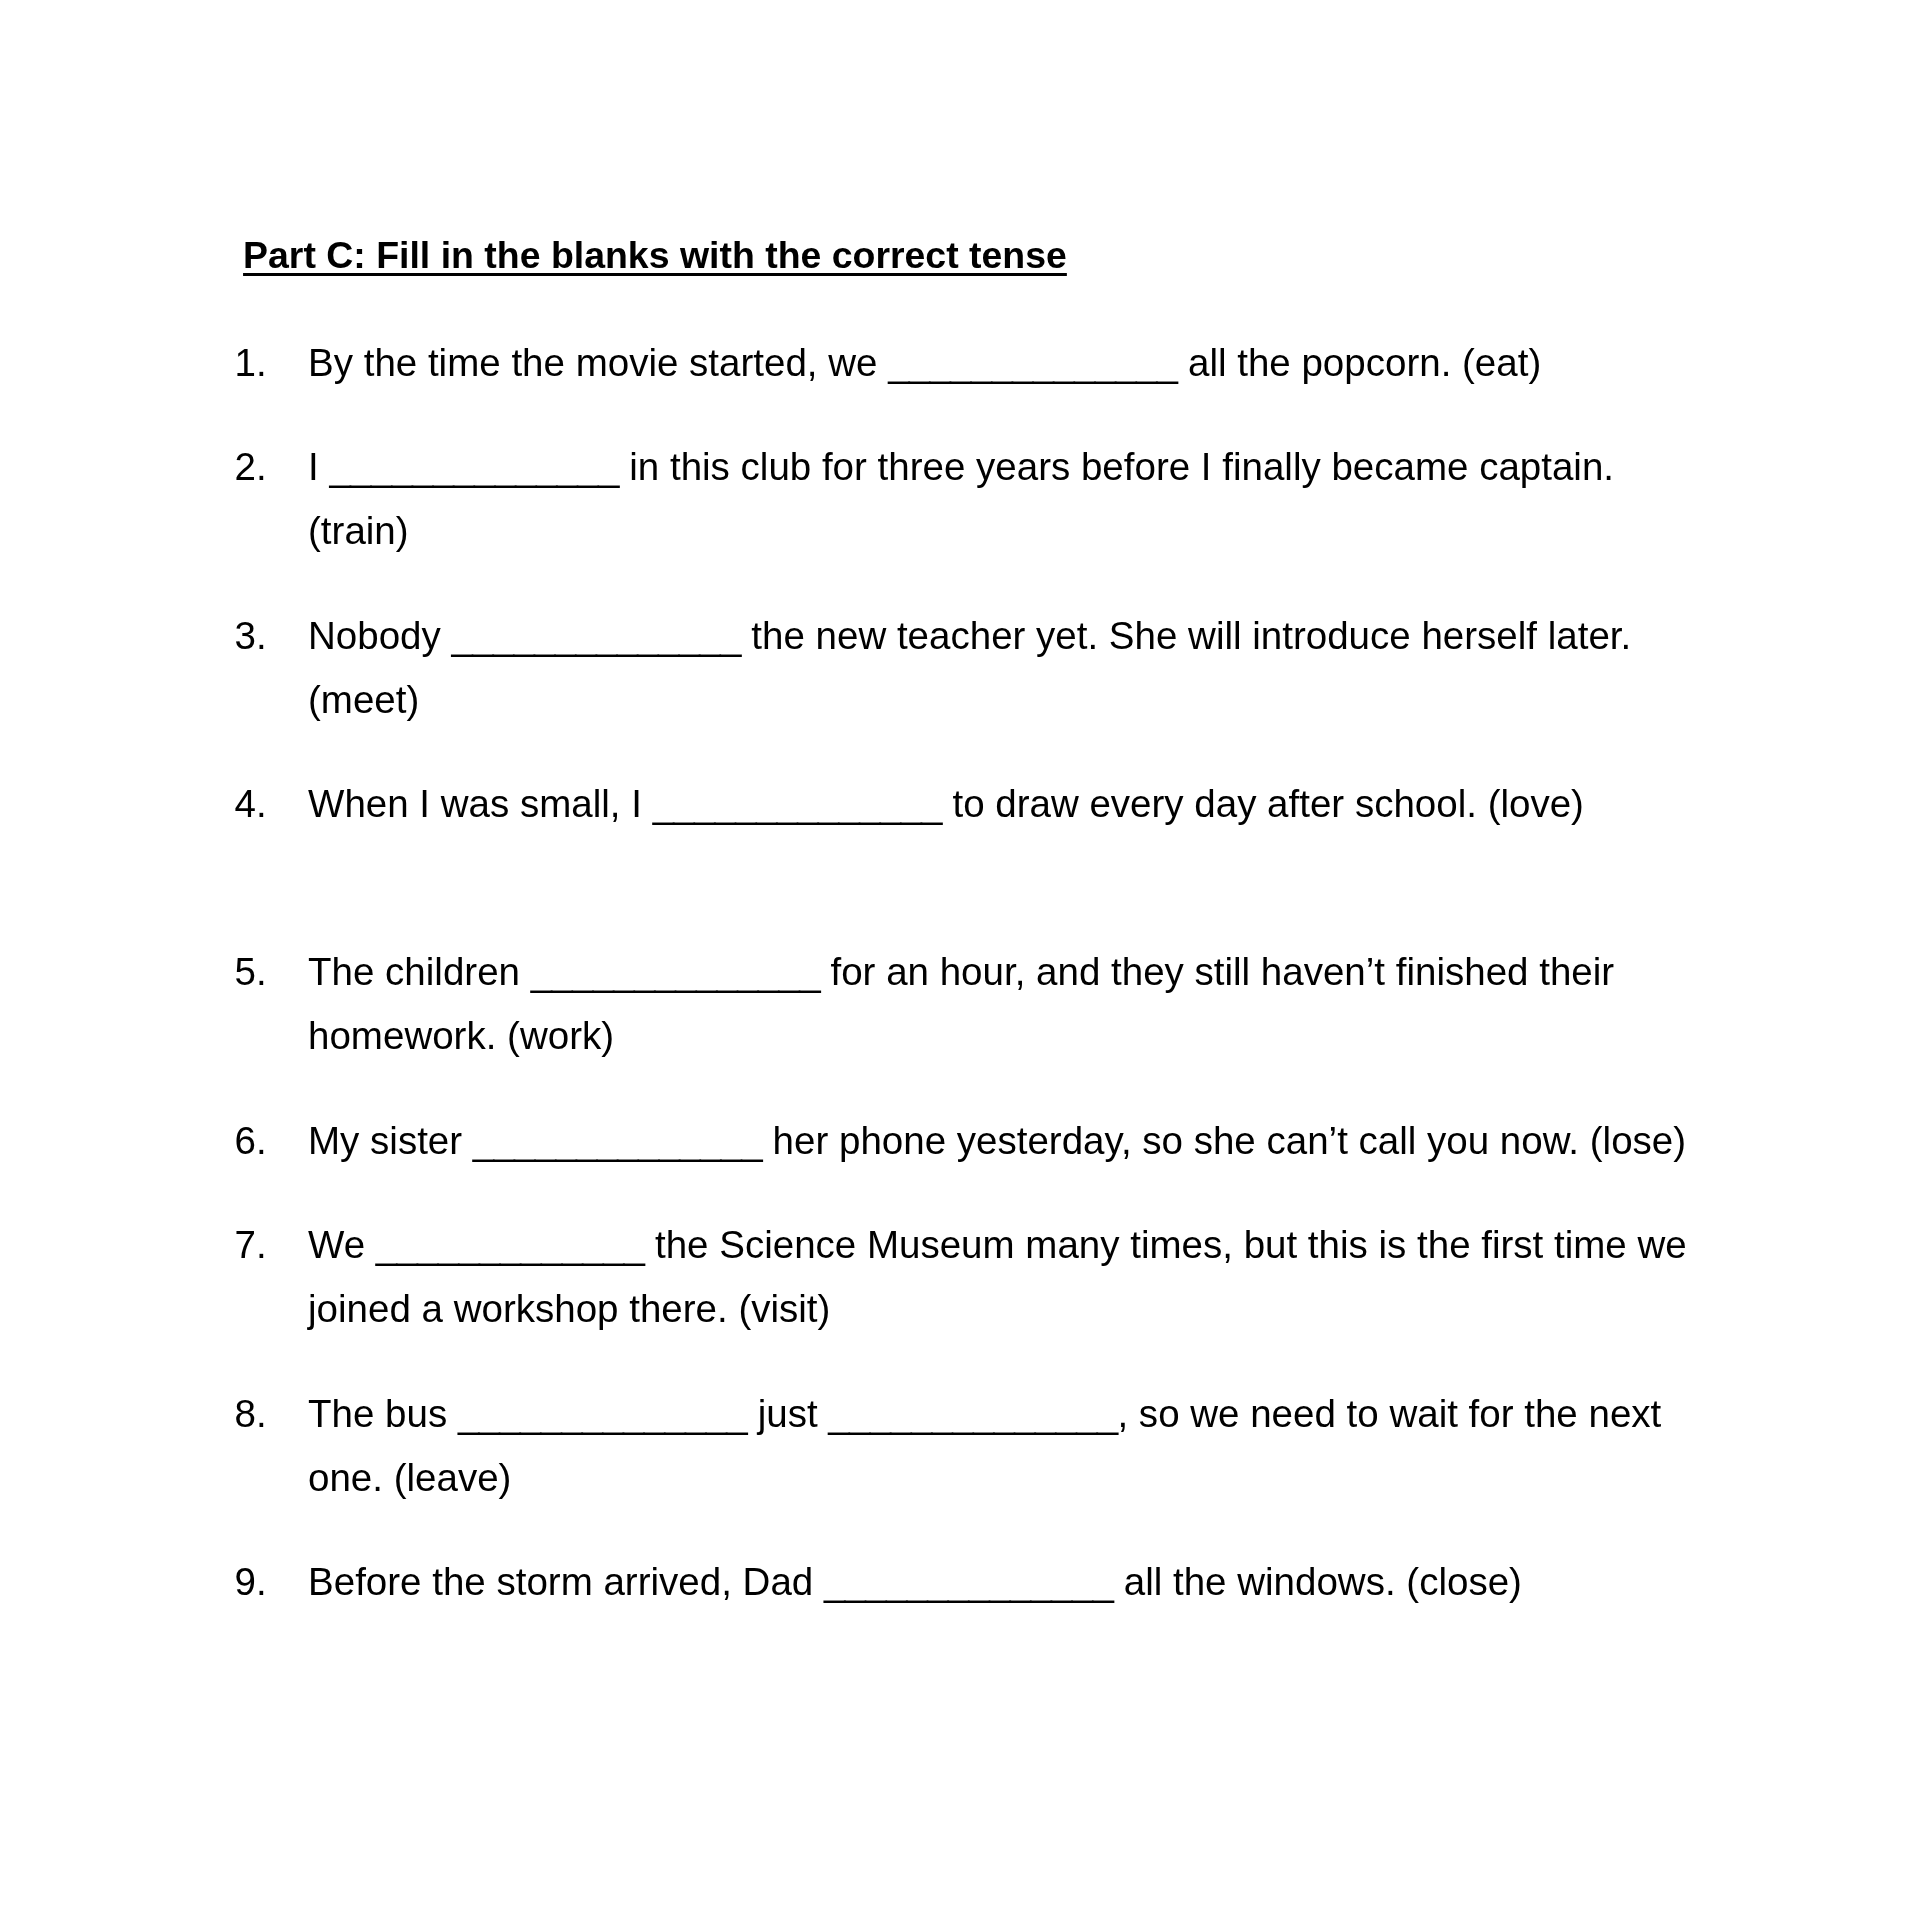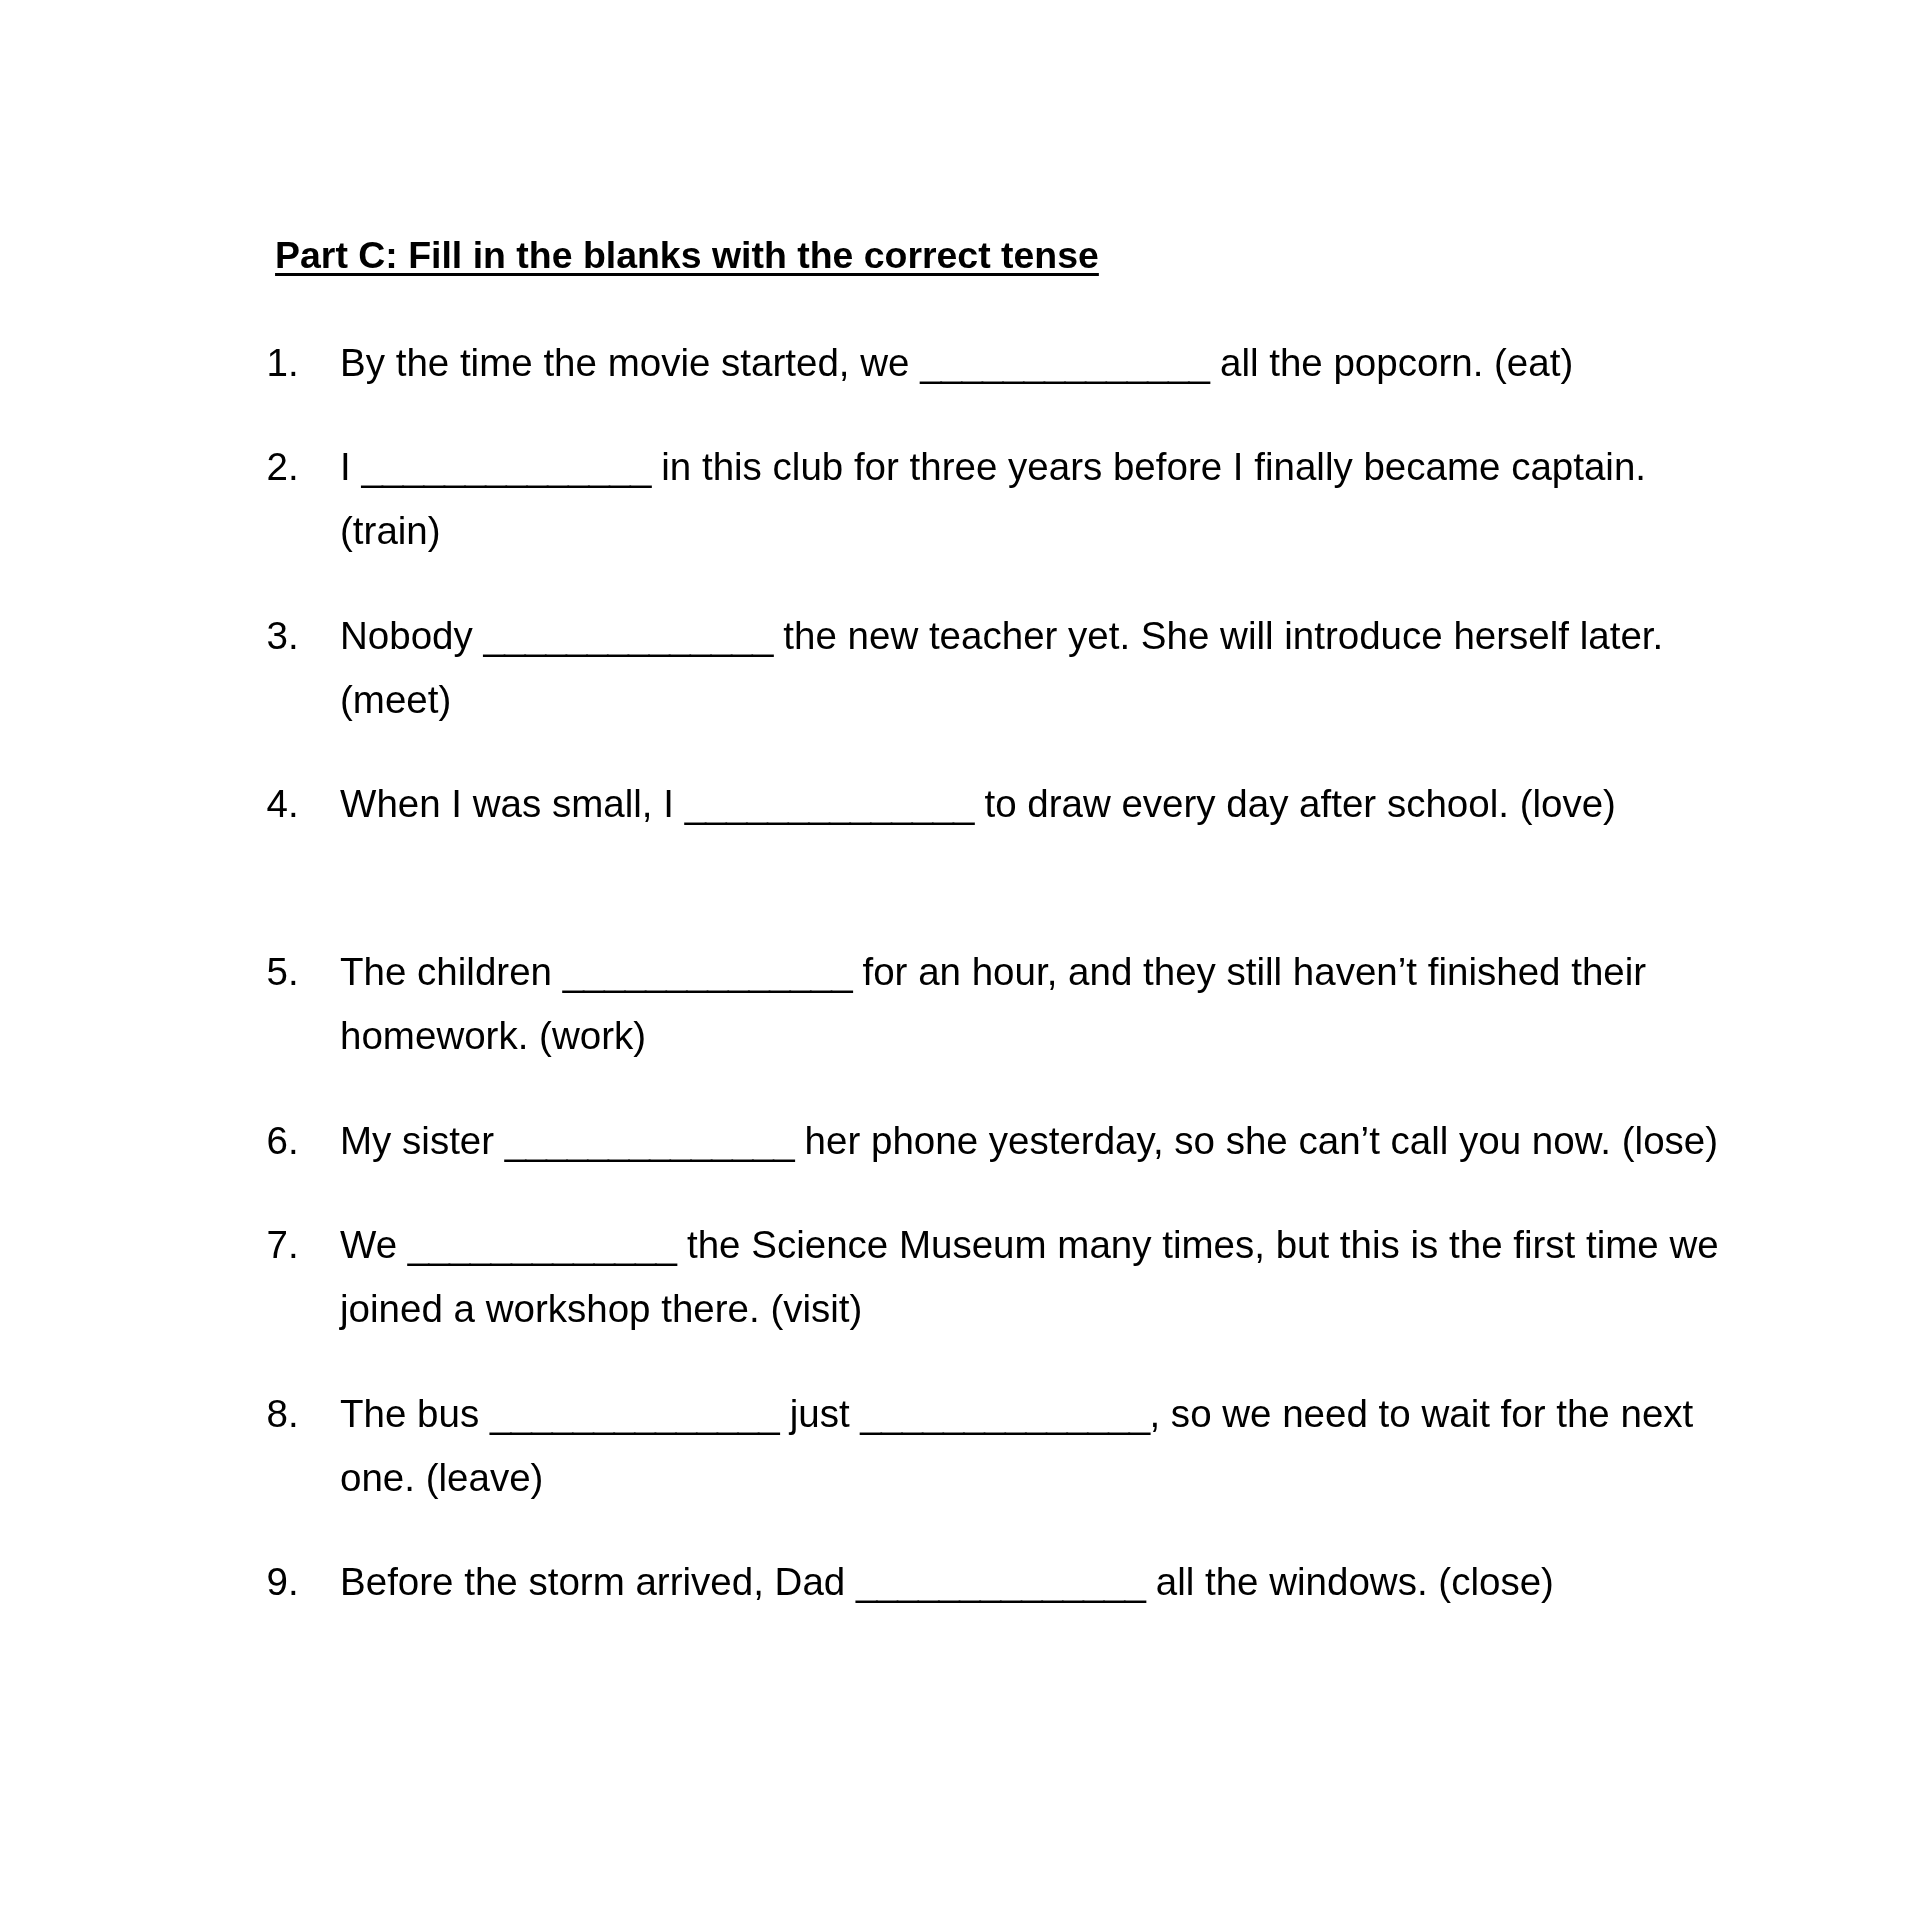--- a/index.html
+++ b/index.html
@@ -14,21 +14,20 @@
     background: #ffffff;
     color: #000000;
     font-family: "Liberation Sans", "DejaVu Sans", sans-serif;
     overflow: hidden;
   }
   .content {
     position: absolute;
     left: 12.27vw;
     top: 11.89vw;
     width: 77.2vw;
-    margin-left: 32px;
   }
   .title {
     font-size: 1.96vw;
     line-height: 3.0vw;
     font-weight: bold;
     text-decoration: underline;
     text-decoration-thickness: 0.09em;
     text-underline-offset: 0.14em;
     margin: 0 0 2.42vw 0.45vw;
     white-space: nowrap;

